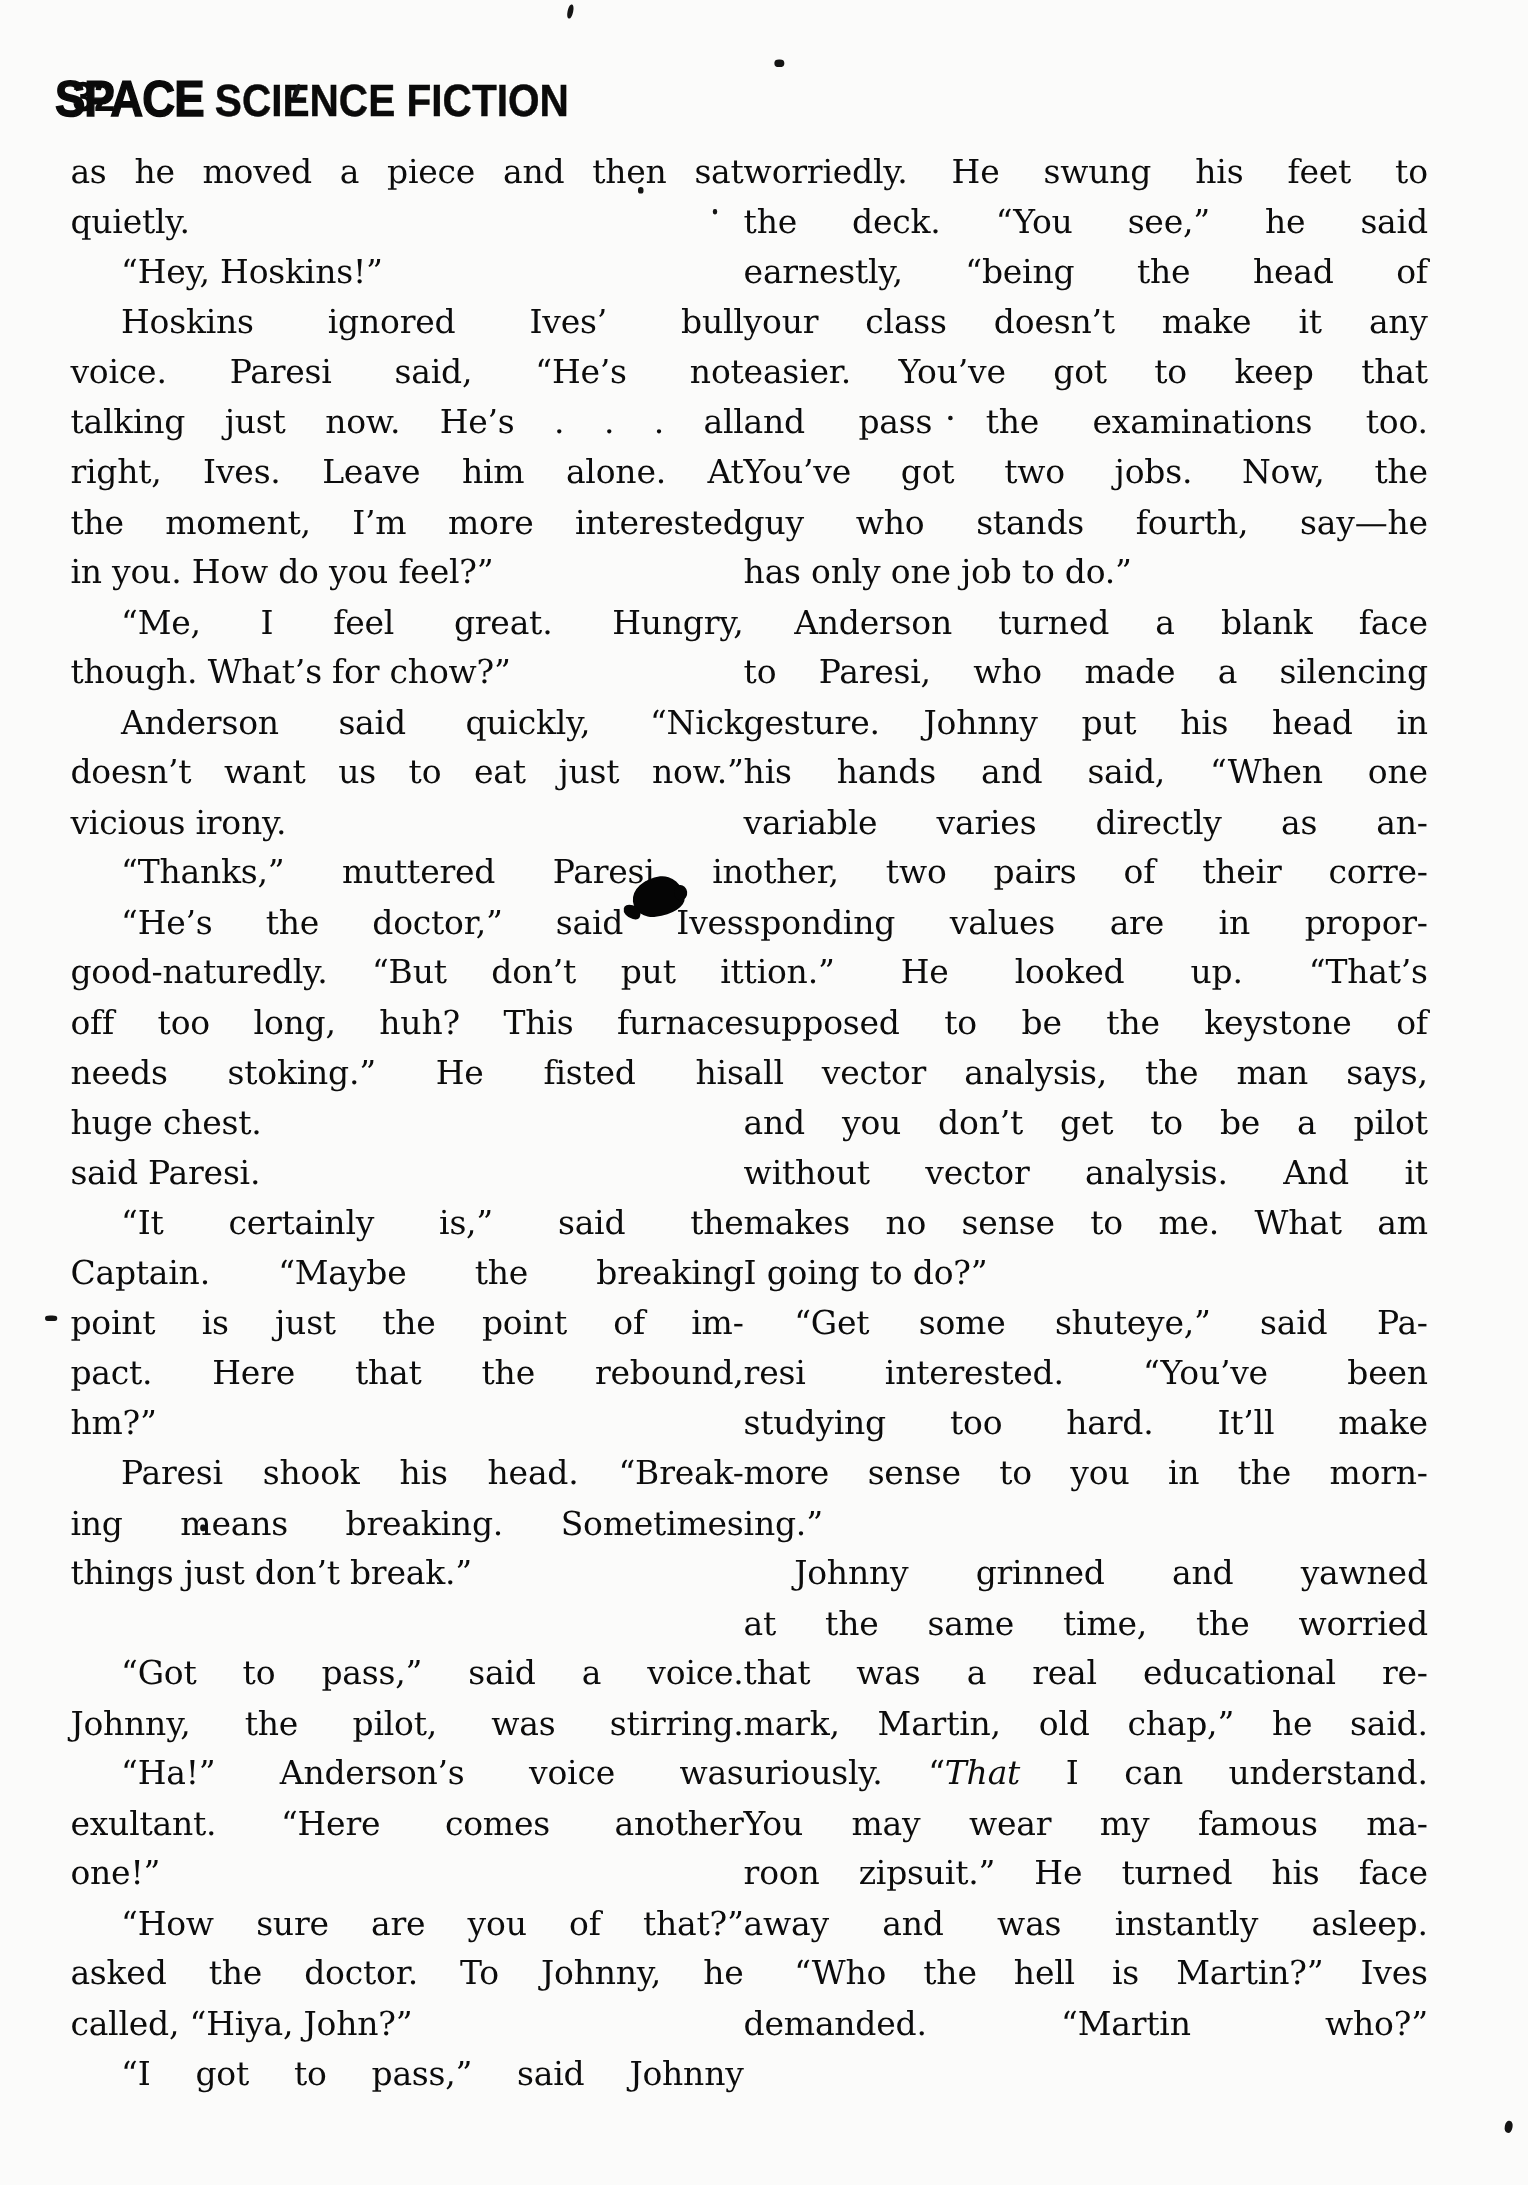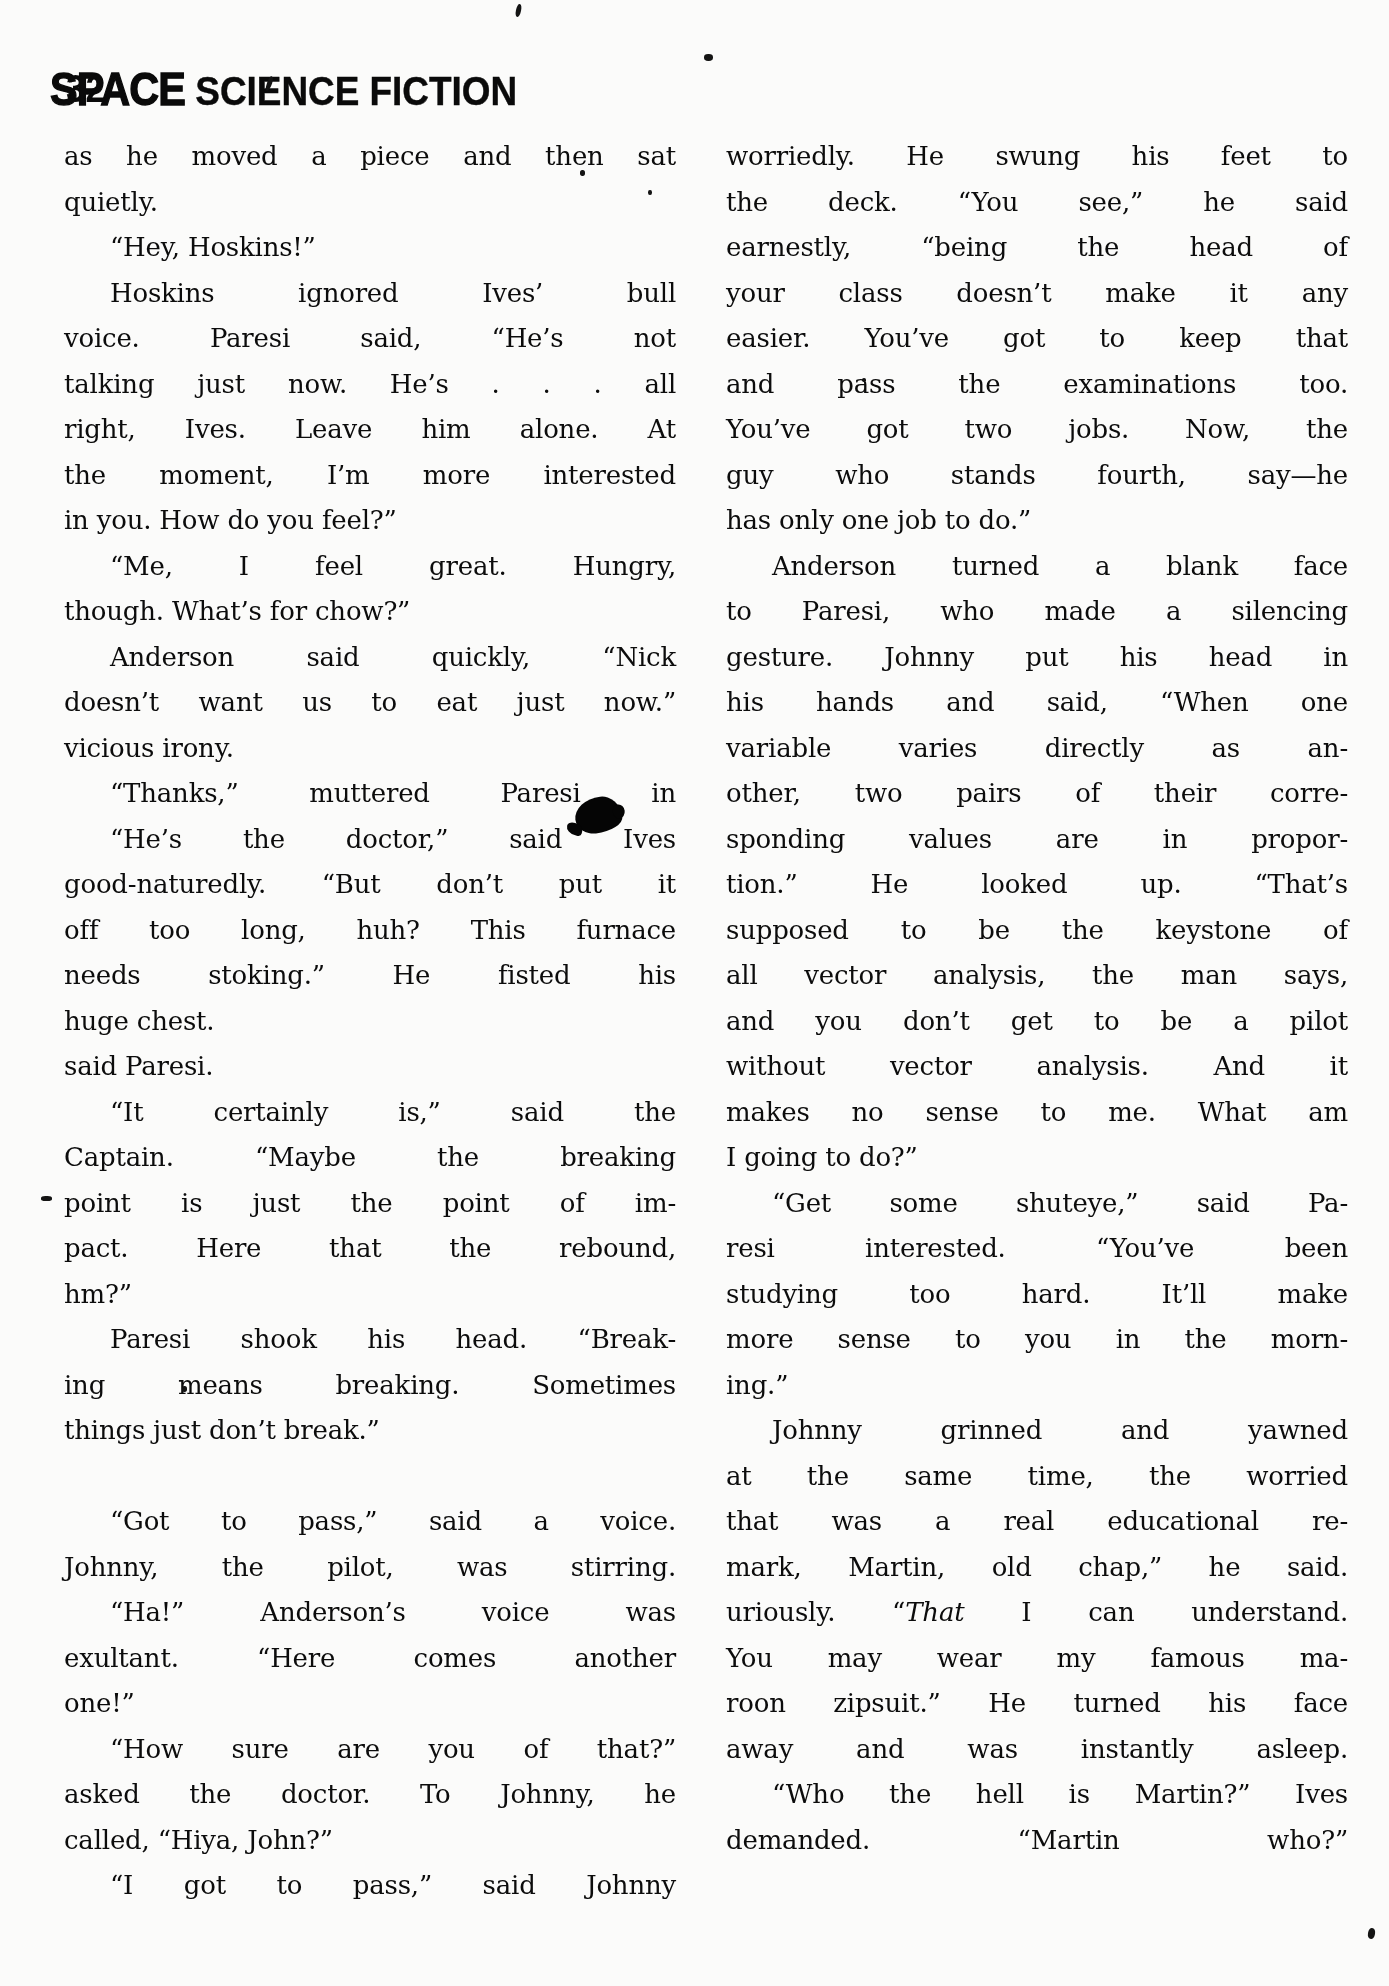--- a/index.html
+++ b/index.html
@@ -23,23 +23,23 @@
     display:inline-block;
     transform:scaleX(.9);transform-origin:center;
     font-family:"Liberation Sans",sans-serif;color:#0a0a0a;
     white-space:nowrap;
   }
   .t1{font-size:46px;font-weight:700;letter-spacing:-1px;-webkit-text-stroke:1.3px #0a0a0a;}
   .t2{font-size:41px;font-weight:700;letter-spacing:0px;-webkit-text-stroke:.4px #0a0a0a;}
   
   .cols{
     position:absolute;top:134px;left:40px;
-    display:flex;gap:50px;
+    display:flex;
     font-family:"DejaVu Serif","Liberation Serif",serif;
-    font-size:26px;line-height:45.5px;color:#0c0c0c;
+    font-size:30px;line-height:45.5px;color:#0c0c0c;
     letter-spacing:-.2px;
   }
   .col-left{width:612px;}
   .col-right{width:622px;}
   .tline{text-align:justify;text-align-last:justify;white-space:normal;}
   .tline.end{text-align-last:left;}
   .tline.ind{text-indent:46px;}
   .gap{height:45.5px;}
   
   .ink-blot{

